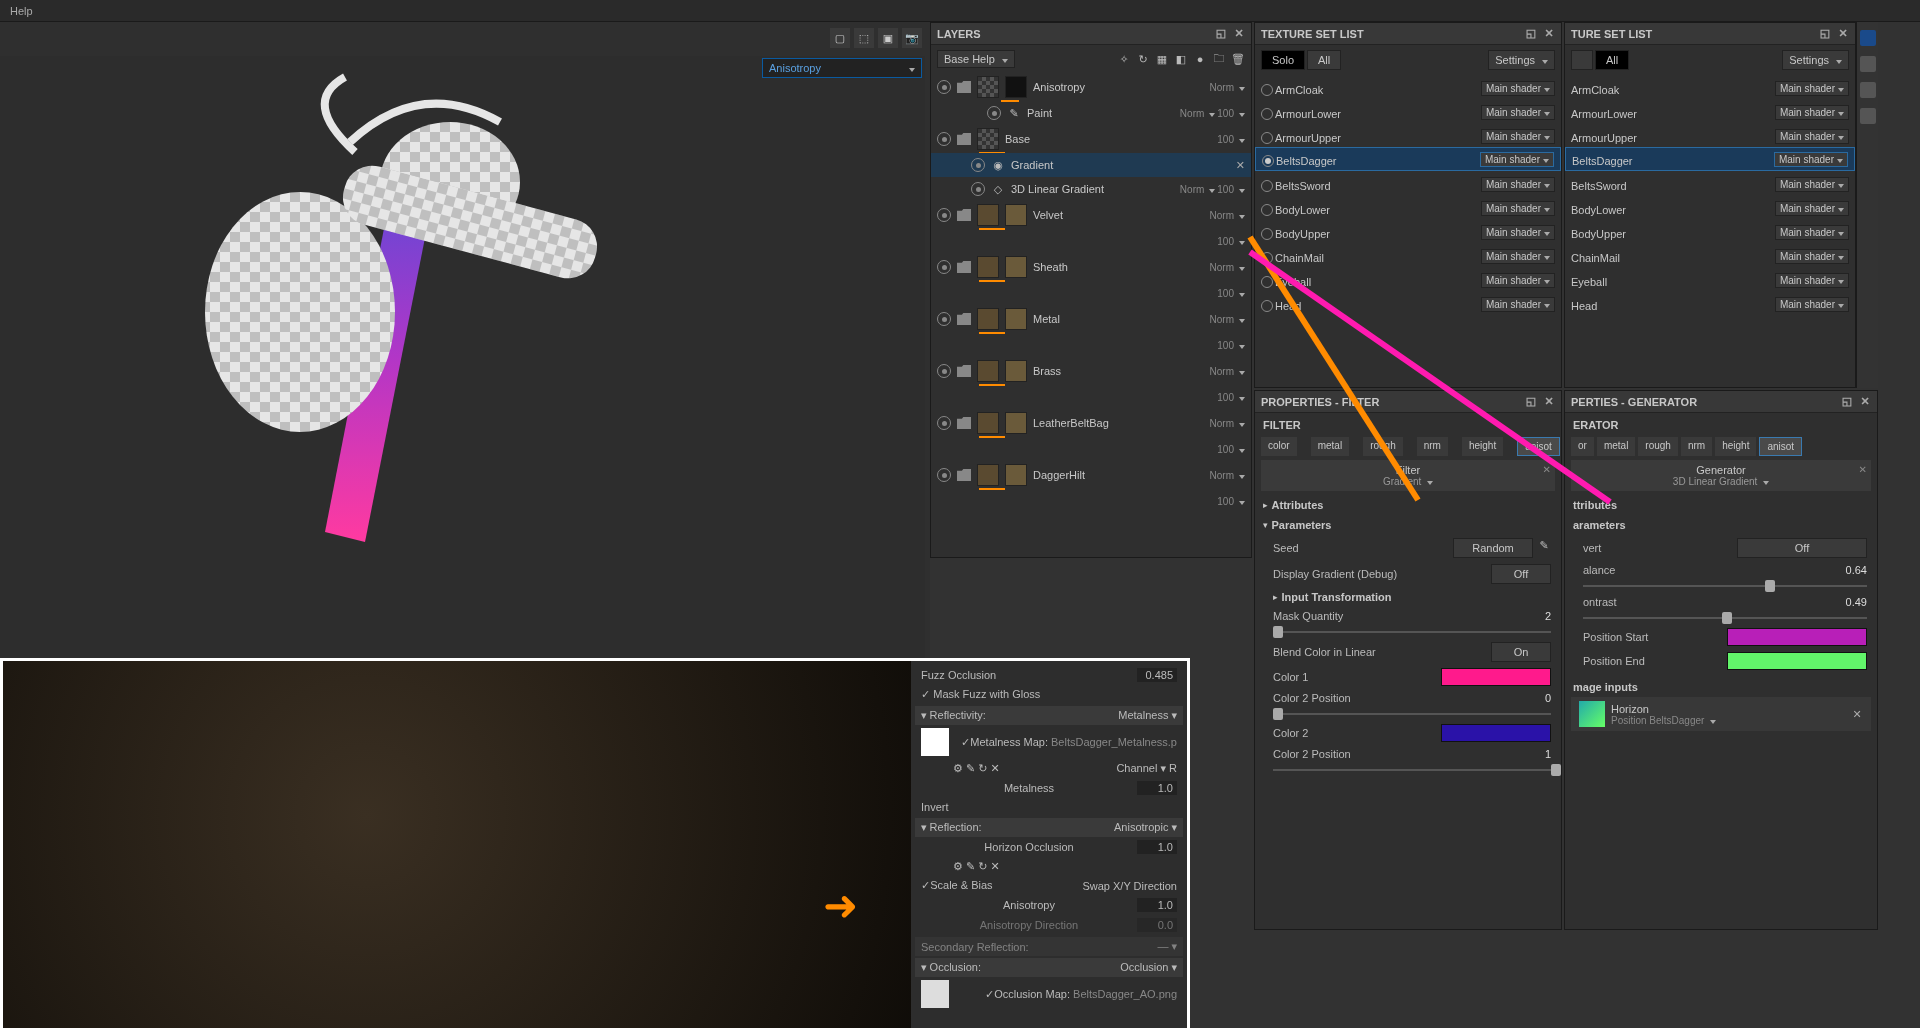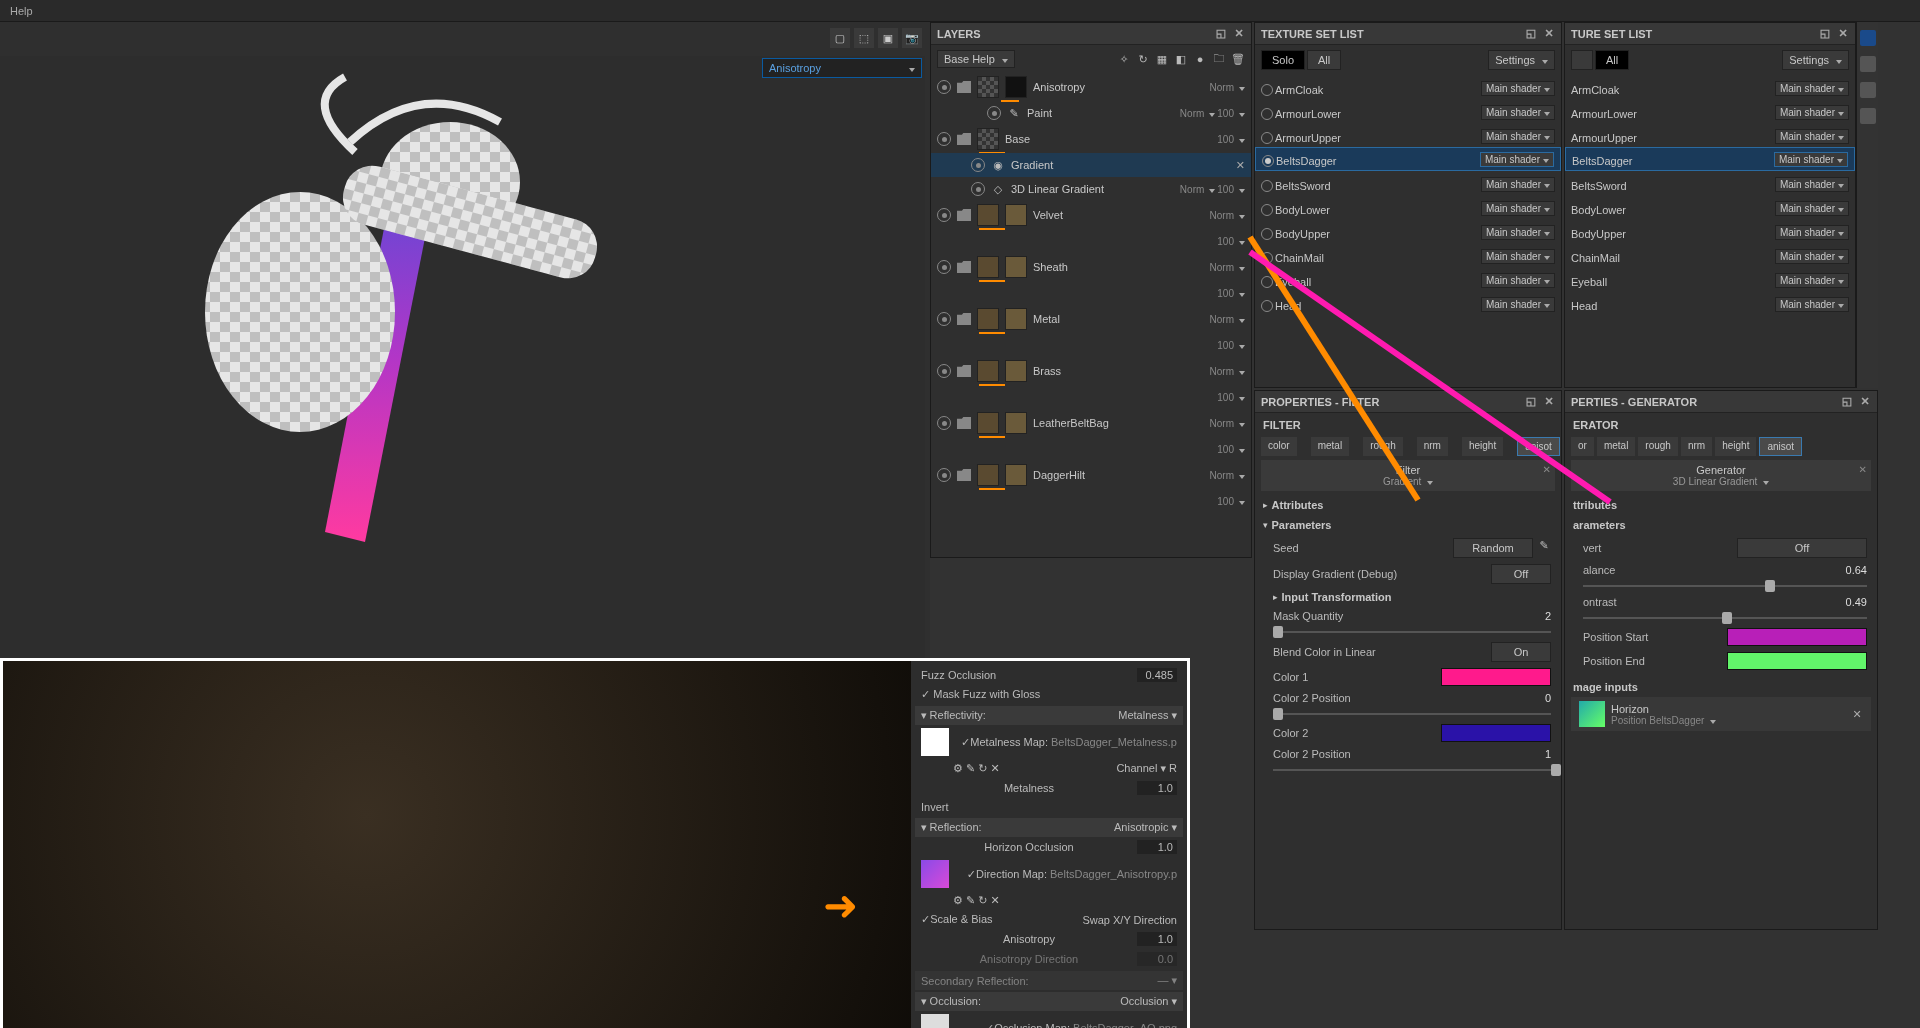--- a/index.html
+++ b/index.html
@@ -597,24 +597,20 @@
           <span>Invert</span>
         </div>
       <div class="hdr">
           <span>▾ <span>Reflection:</span></span>
           <span><span>Anisotropic</span> ▾</span>
         </div>
       <div class="irow">
           <span style="margin:0 auto;">Horizon Occlusion</span>
           <span class="valbox">1.0</span>
         </div>
-      <div class="irow" style="gap:6px;">
-          <span style="width:28px;height:28px;background:linear-gradient(135deg,#8a4ae8,#d84ad8);"></span>
-          <span>✓<span>Direction Map:</span> <span style="color:#888;">BeltsDagger_Anisotropy.p</span></span>
-        </div>
       <div class="irow" style="padding-left:38px;">
           <span>⚙ ✎ ↻ ✕</span>
         </div>
       <div class="irow">
           <span>✓<span>Scale &amp; Bias</span></span>
           <span>Swap X/Y Direction</span>
         </div>
       <div class="irow">
           <span style="margin:0 auto;">Anisotropy</span>
           <span class="valbox">1.0</span>

